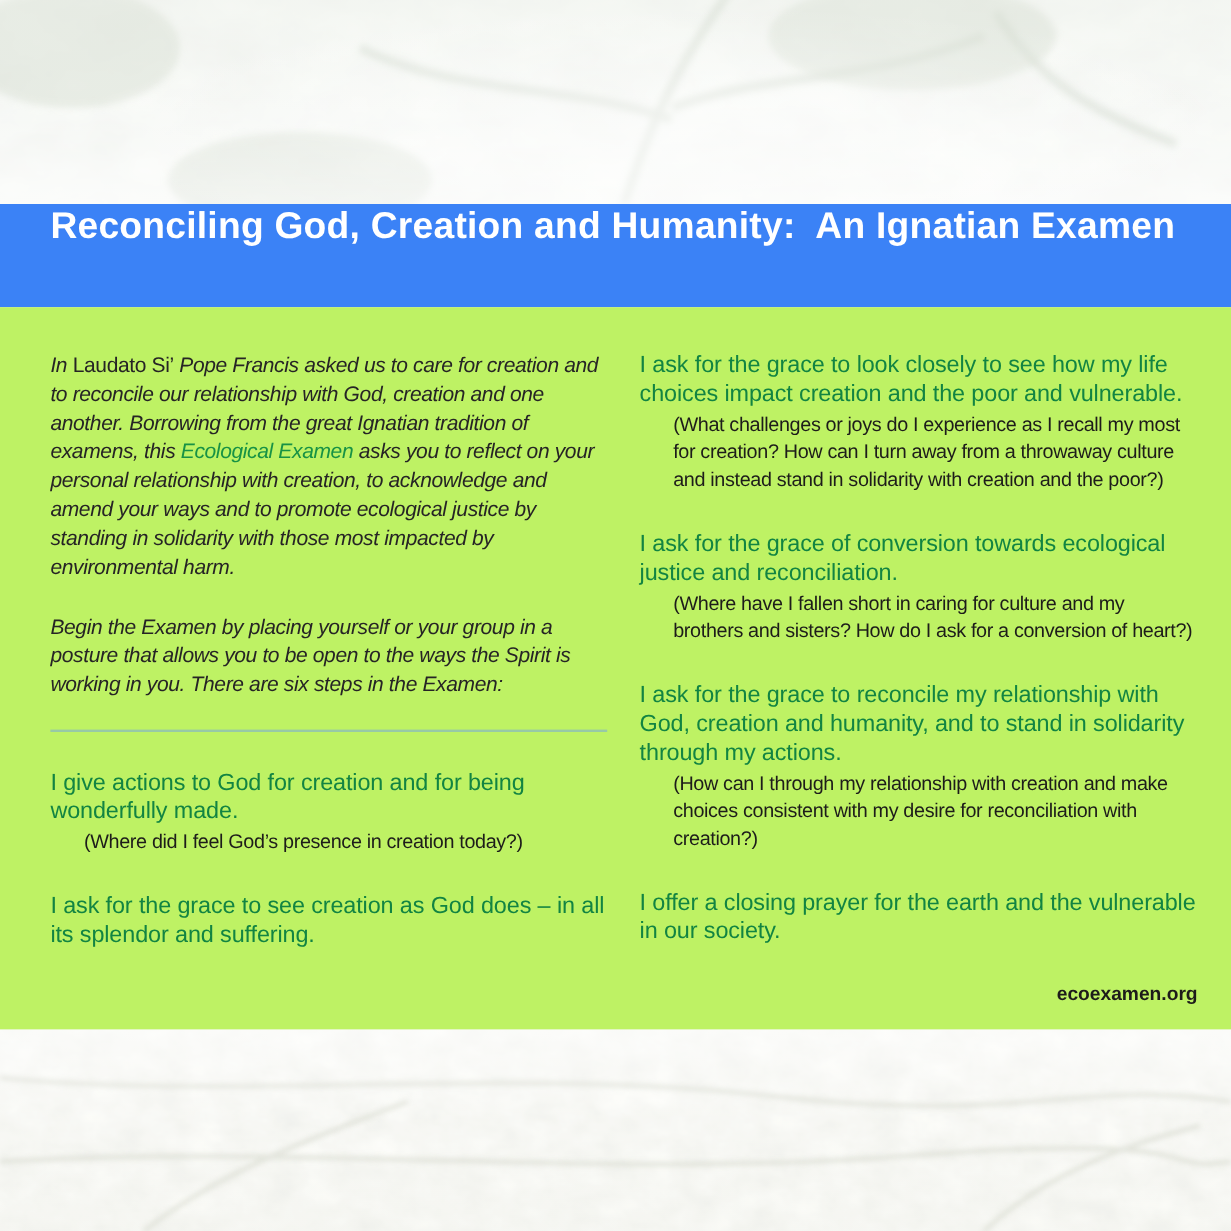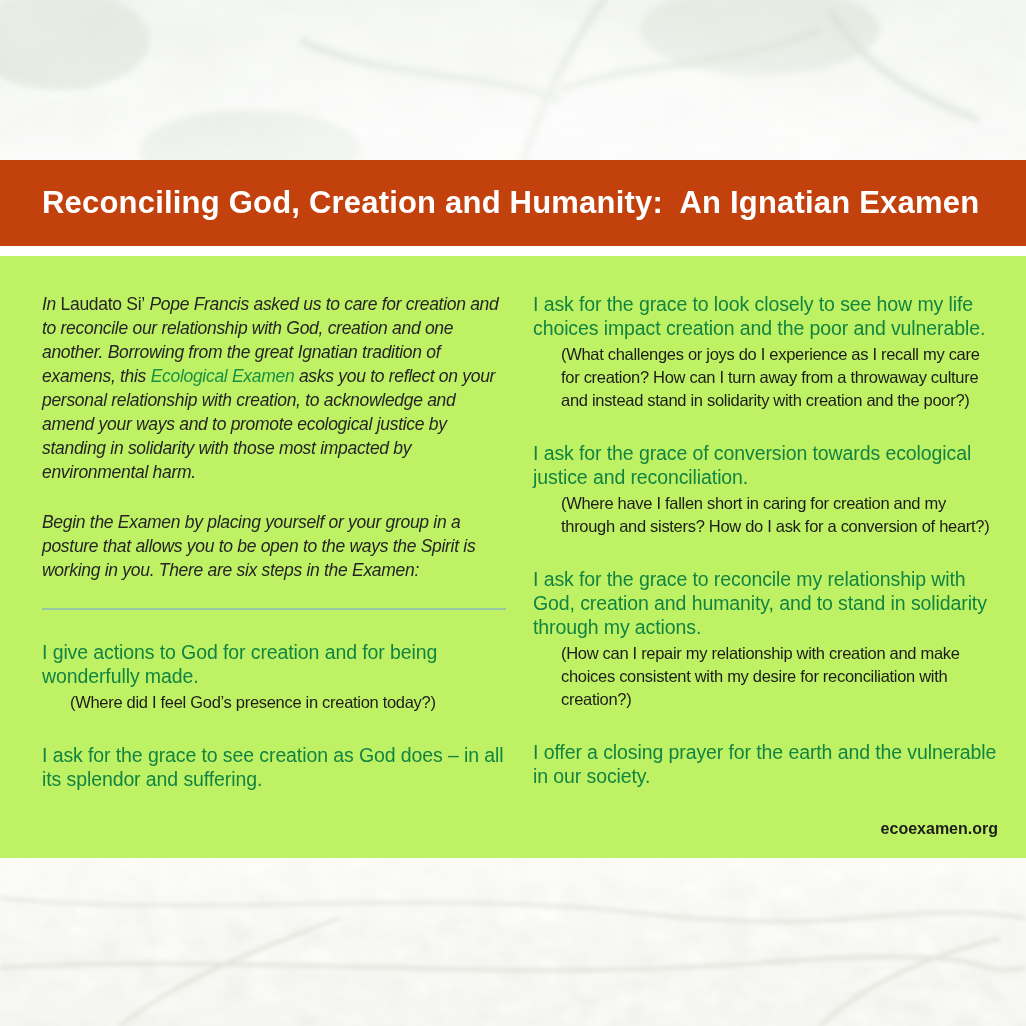--- a/index.html
+++ b/index.html
@@ -21,24 +21,24 @@
   .photo svg { display: block; }
   .veil { position: absolute; inset: 0; pointer-events: none; }
   .veil-top { background:
       radial-gradient(ellipse 70% 90% at 55% 65%, rgba(255,255,255,0.55), rgba(255,255,255,0) 70%),
       linear-gradient(180deg, rgba(235,239,232,0.35) 0%, rgba(255,255,255,0.05) 60%, rgba(255,255,255,0.5) 100%); }
   .veil-bottom { background:
       linear-gradient(180deg, rgba(255,255,255,0.55) 0%, rgba(255,255,255,0.15) 45%, rgba(244,245,240,0.25) 100%); }
 
   
   .banner {
-    position: absolute; top: 160px; left: 0;
+    position: absolute; top: 170px; left: 0;
     width: 1026px; height: 86px;
-    background: #c2410c;
-    display: flex; align-items: center;
+    background: #3b82f6;
+    display: flex; 
   }
   .banner h1 {
     margin: 0 0 0 42px;
     font-size: 31px; font-weight: 700;
     color: #ffffff; letter-spacing: 0.2px;
     white-space: pre;
   }
 
   
   .content {
@@ -143,31 +143,31 @@
       </div>
 
       <div class="step">
         <h2>I ask for the grace to see creation as God does – in all its splendor and suffering.</h2>
       </div>
     </section>
 
     <section class="col col-right">
       <div class="step">
         <h2>I ask for the grace to look closely to see how my life choices impact creation and the poor and vulnerable.</h2>
-        <p class="prompt">(What challenges or joys do I experience as I recall my care for creation? How can I turn away from a throwaway culture and instead stand in solidarity with creation and the poor?)</p>
+        <p class="prompt">(What challenges or joys do I experience as I recall my most for creation? How can I turn away from a throwaway culture and instead stand in solidarity with creation and the poor?)</p>
       </div>
 
       <div class="step">
         <h2>I ask for the grace of conversion towards ecological justice and reconciliation.</h2>
-        <p class="prompt">(Where have I fallen short in caring for creation and my through and sisters? How do I ask for a conversion of heart?)</p>
+        <p class="prompt">(Where have I fallen short in caring for culture and my brothers and sisters? How do I ask for a conversion of heart?)</p>
       </div>
 
       <div class="step">
         <h2>I ask for the grace to reconcile my relationship with God, creation and humanity, and to stand in solidarity through my actions.</h2>
-        <p class="prompt">(How can I repair my relationship with creation and make choices consistent with my desire for reconciliation with creation?)</p>
+        <p class="prompt">(How can I through my relationship with creation and make choices consistent with my desire for reconciliation with creation?)</p>
       </div>
 
       <div class="step">
         <h2>I offer a closing prayer for the earth and the vulnerable in our society.</h2>
       </div>
     </section>
 
     <div class="footer-url">ecoexamen.org</div>
   </main>
 

